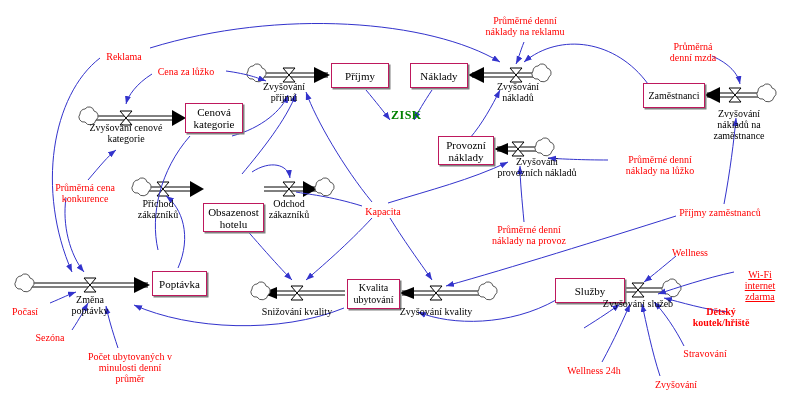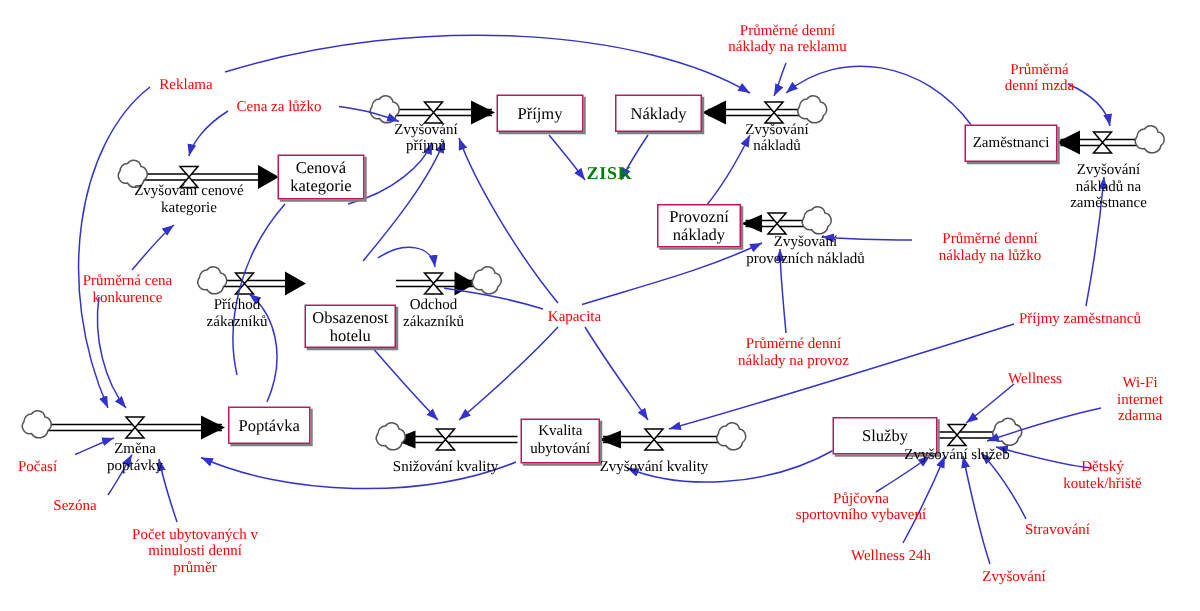--- a/index.html
+++ b/index.html
@@ -249,23 +249,22 @@
   <div class="aux" style="left:99px;top:51px;width:50px;">Reklama</div>
   <div class="aux" style="left:148px;top:66px;width:76px;">Cena za lůžko</div>
   <div class="aux" style="left:470px;top:15px;width:110px;">Průměrné denní<br>náklady na reklamu</div>
   <div class="aux" style="left:657px;top:41px;width:72px;">Průměrná<br>denní mzda</div>
   <div class="aux" style="left:41px;top:182px;width:88px;">Průměrná cena<br>konkurence</div>
   <div class="aux" style="left:608px;top:154px;width:104px;">Průměrné denní<br>náklady na lůžko</div>
   <div class="aux" style="left:357px;top:206px;width:52px;">Kapacita</div>
   <div class="aux" style="left:477px;top:224px;width:104px;">Průměrné denní<br>náklady na provoz</div>
   <div class="aux" style="left:668px;top:207px;width:104px;">Příjmy zaměstnanců</div>
   <div class="aux" style="left:664px;top:247px;width:52px;">Wellness</div>
-  <div class="aux" style="left:734px;top:250px;width:52px;">Wi-Fi<br>internet<br>zdarma</div>
-  <div class="aux" style="left:700px;top:306px;width:70px;">Dětský<br>koutek/hřiště</div>
-  <div class="aux" style="left:516px;top:327px;width:116px;">Půjčovna<br>sportovního vybavení</div>
+  <div class="aux" style="left:734px;top:269px;width:52px;text-decoration:underline;">Wi-Fi<br>internet<br>zdarma</div>
+  <div class="aux" style="left:686px;top:306px;width:70px;font-weight:bold;">Dětský<br>koutek/hřiště</div>
   <div class="aux" style="left:672px;top:348px;width:66px;">Stravování</div>
   <div class="aux" style="left:557px;top:365px;width:74px;">Wellness 24h</div>
   <div class="aux" style="left:644px;top:379px;width:64px;">Zvyšování</div>
   <div class="aux" style="left:2px;top:306px;width:46px;">Počasí</div>
   <div class="aux" style="left:26px;top:332px;width:48px;">Sezóna</div>
   <div class="aux" style="left:75px;top:351px;width:110px;">Počet ubytovaných v<br>minulosti denní<br>průměr</div>
 
   <div class="profit" style="left:391px;top:108px;">ZISK</div>
 
 </div>

